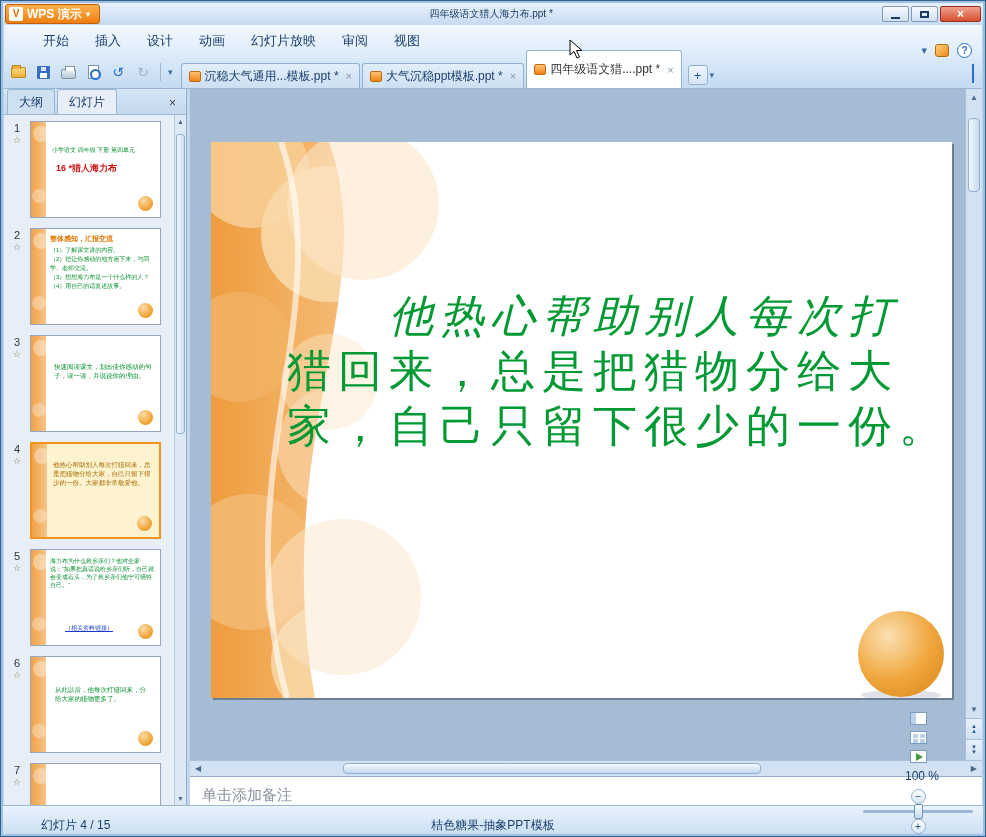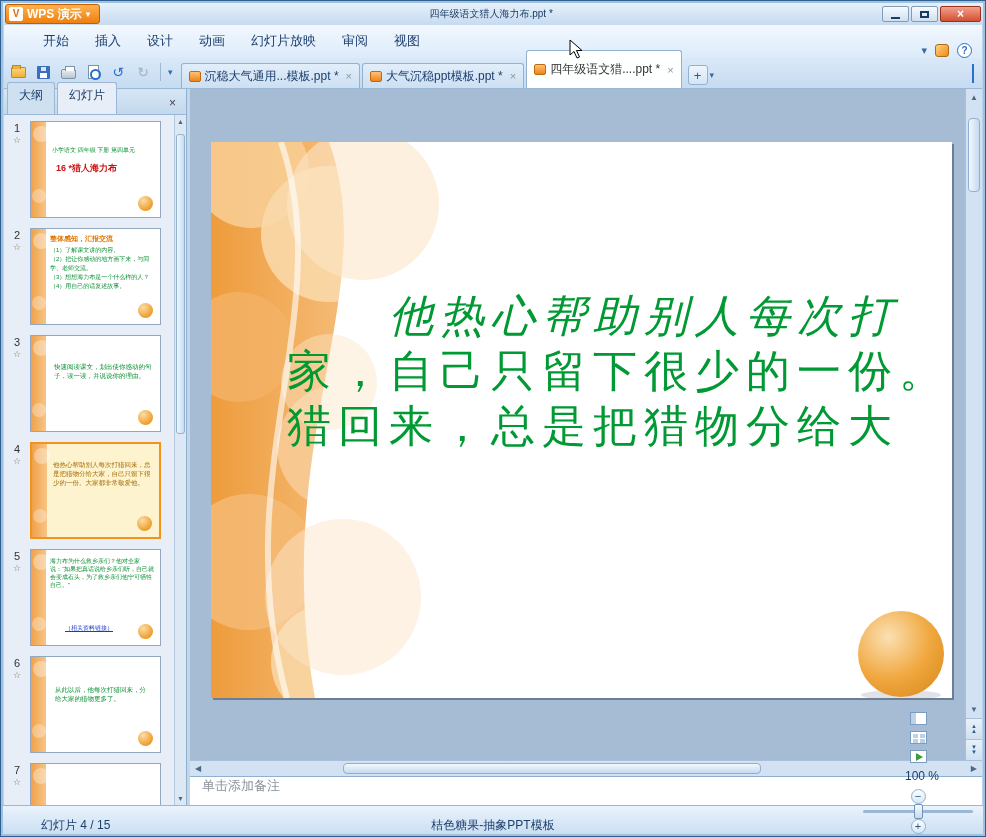--- a/index.html
+++ b/index.html
@@ -56,21 +56,21 @@
   .toolbar-right { margin-left:auto; margin-bottom:5px; margin-right:4px; }
   .winlayout-glyph { width:17px; height:13px; border:1px solid #2a6fd0; background:#fff; position:relative; }
   .winlayout-glyph:before { content:""; position:absolute; top:0; left:0; right:0; height:3px; background:#6fa0dd; }
 
   
   .workspace { position:absolute; top:88px; left:3px; right:3px; bottom:31px; display:flex; }
 
   
   .left-panel { width:183px; background:#e7eef7; border-right:1px solid #8fb0cf; position:relative; display:flex; flex-direction:column; }
   .panel-tabs { height:26px; display:flex; align-items:flex-end; background:linear-gradient(#d5e5f4,#c4d9ee); border-bottom:1px solid #9ab7d6; padding:0 3px; }
-  .panel-tab { padding:4px 11px 10px; font-size:12px; color:#1c3f6e; border:1px solid #9ab7d6; border-bottom:none; border-radius:3px 3px 0 0; margin-right:2px; background:#cfe0f1; }
+  .panel-tab { padding:4px 11px 3px; font-size:12px; color:#1c3f6e; border:1px solid #9ab7d6; border-bottom:none; border-radius:3px 3px 0 0; margin-right:2px; background:#cfe0f1; }
   .panel-tab.active { background:#e7eef7; }
   .panel-close { margin-left:auto; padding:4px 7px; font-size:12px; color:#445; }
 
   .thumb-zone { flex:1; position:relative; overflow:hidden; }
   .thumb-list { position:absolute; top:0; left:0; right:12px; bottom:0; overflow:hidden; padding-top:6px; }
   .thumb-item { display:flex; margin-bottom:10px; }
   .thumb-gutter { width:26px; display:flex; flex-direction:column; align-items:center; padding-top:1px; }
   .thumb-num { font-size:11px; color:#333; }
   .thumb-star { font-size:9px; color:#8a7a50; margin-top:1px; }
   .thumb-frame { width:131px; height:97px; background:#fff; border:1px solid #93a8bf; position:relative; overflow:hidden; }
@@ -110,21 +110,21 @@
   .vs-track { flex:1; width:100%; position:relative; }
   .vs-thumb { position:absolute; top:12px; left:2px; right:2px; height:74px; background:linear-gradient(90deg,#f2f8fd,#c6daf0); border:1px solid #8fb0d0; border-radius:4px; }
   .dbl-btn { width:100%; height:21px; border-top:1px solid #a8c0da; display:flex; flex-direction:column; align-items:center; justify-content:center; background:linear-gradient(#e8f1fa,#cfe0f1); }
   .dbl-btn span { font-size:6px; line-height:5px; color:#2a5a8c; }
 
   .hscroll { height:16px; background:#d3e2f2; border-top:1px solid #a8c0da; display:flex; align-items:center; }
   .hs-arrow { font-size:8px; color:#4a6a8a; padding:0 5px; }
   .hs-track { flex:1; position:relative; height:100%; }
   .hs-thumb { position:absolute; top:2px; bottom:2px; left:18%; width:55%; background:linear-gradient(#f2f8fd,#c6daf0); border:1px solid #8fb0d0; border-radius:4px; }
 
-  .notes-pane { height:29px; background:#fff; border-top:1px solid #8fb0cf; display:flex; align-items:flex-start; padding-left:12px; font-size:13px; color:#8a929c; }
+  .notes-pane { height:29px; background:#fff; border-top:1px solid #8fb0cf; display:flex; align-items:flex-end; padding-left:12px; font-size:15px; color:#8a929c; }
 
   
   .statusbar { position:absolute; left:2px; right:2px; bottom:2px; height:29px; background:linear-gradient(#e9f3fc,#cbdff2); border-top:1px solid #9ab7d6; display:flex; align-items:flex-end; font-size:12px; color:#1c3f6e;margin-top:44px; }
   .sb-left { margin-left:38px; }
   .sb-center { position:absolute; left:50%; transform:translateX(-50%); }
   .sb-right { margin-left:auto; display:flex; align-items:center; gap:6px; margin-right:10px;flex-direction:column; }
   .view-icon { width:17px; height:13px; border:1px solid #7a9cc0; background:#fff; position:relative; }
   .view-icon.normal:before { content:""; position:absolute; left:0; top:0; bottom:0; width:5px; background:#bcd2e8; }
   .view-icon.sorter:before { content:""; position:absolute; left:2px; top:2px; width:5px; height:4px; background:#bcd2e8; box-shadow:7px 0 #bcd2e8, 0 5px #bcd2e8, 7px 5px #bcd2e8; }
   .view-icon.show:before { content:""; position:absolute; left:5px; top:2px; border-left:7px solid #3f9a3f; border-top:4px solid transparent; border-bottom:4px solid transparent; }
@@ -365,22 +365,22 @@
             <circle cx="152" cy="62" r="76" fill="#fbe6c8" opacity="0.6"></circle>
             <circle cx="118" cy="240" r="48" fill="#fbe6c8" opacity="0.45"></circle>
             <circle cx="132" cy="455" r="78" fill="#fbe6c8" opacity="0.5"></circle>
             <path d="M70,0 C128,170 14,330 76,556" stroke="#ffffff" stroke-width="6" fill="none" opacity="0.6"></path>
             <ellipse cx="690" cy="553" rx="40" ry="5" fill="#c9cfd6" opacity="0.6"></ellipse>
             <circle cx="690" cy="512" r="43" fill="url(#gBall)"></circle>
           </svg>
 
           <div class="slide-text">
             <div class="line indent">他热心帮助别人每次打</div>
+            <div class="line">猎回来，总是把猎物分给大</div>
             <div class="line">家，自己只留下很少的一份。</div>
-            <div class="line">猎回来，总是把猎物分给大</div>
           </div>
         </div>
 
         <div class="vscroll">
           <span class="vs-arrow">▲</span>
           <div class="vs-track">
             <div class="vs-thumb"></div>
           </div>
           <span class="vs-arrow">▼</span>
           <div class="dbl-btn">

